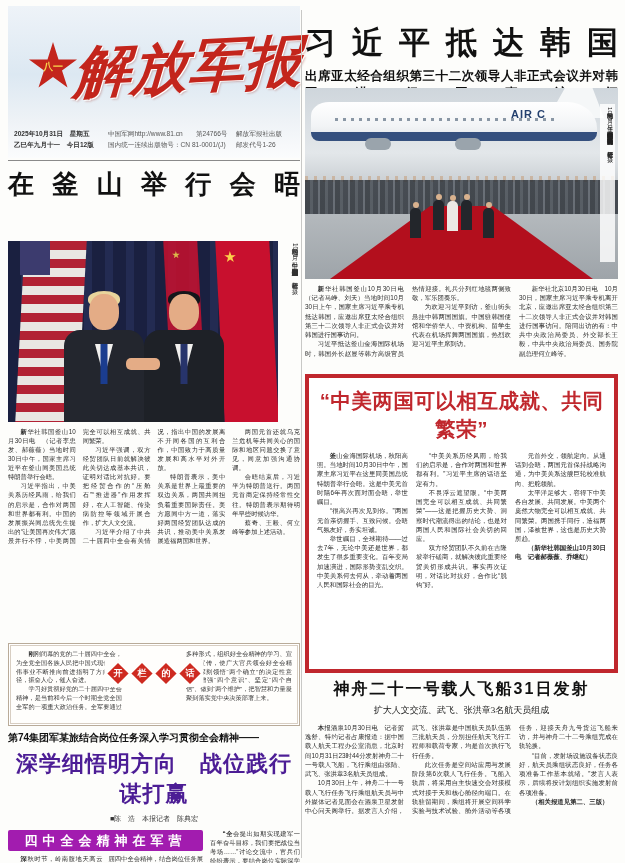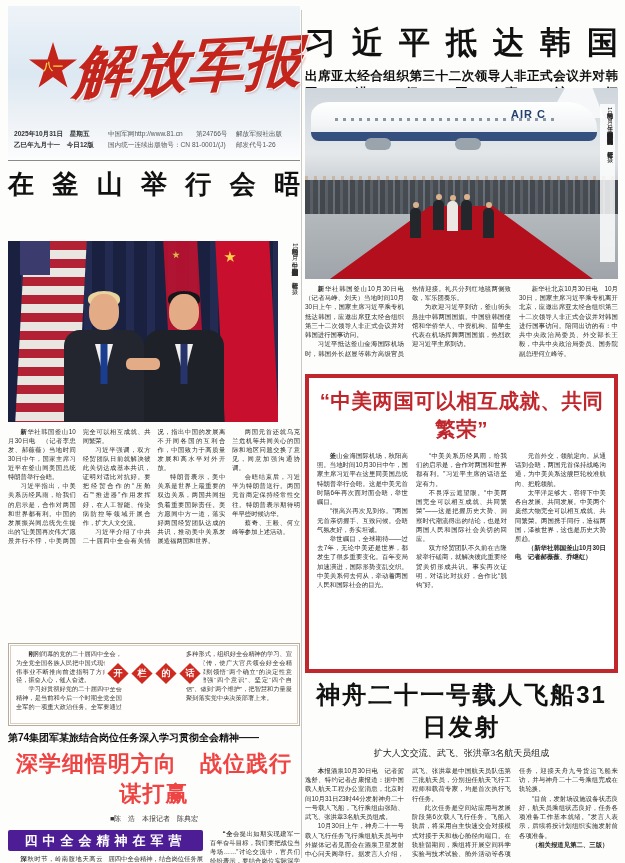--- a/index.html
+++ b/index.html
@@ -63,21 +63,21 @@
     column-count:3; column-gap:8px; font-size:6.4px; line-height:1.44; color:#2b2b2b; text-align:justify; }
 
   
   .redbox { position:absolute; left:305px; top:374px; width:313px; height:299px; border:4px solid #c0272d; background:#fff; padding:9px 8px 6px; }
   .redbox-headline { font-size:20.5px; font-weight:900; color:#c0272d; text-align:center; letter-spacing:.5px; }
   .redbox-body { margin-top:8px; height:240px; overflow:hidden; column-count:3; column-gap:8px;
     font-size:6.4px; line-height:1.44; color:#2b2b2b; text-align:justify; }
 
   
   .shenzhou { position:absolute; left:305px; top:679px; width:313px; }
-  .sz-headline { font-size:24px; font-weight:900; color:#111; text-align:center; letter-spacing:2px; }
+  .sz-headline { font-size:16px; font-weight:900; color:#111; text-align:center; letter-spacing:2px; }
   .sz-subhead { margin-top:4px; font-size:9px; color:#222; text-align:center; font-family:"Liberation Serif", serif; }
   .sz-body { margin-top:6px; height:134px; overflow:hidden; column-count:3; column-gap:8px;
     font-size:6.4px; line-height:1.44; color:#2b2b2b; text-align:justify; }
 
   
   .meeting-head { position:absolute; left:8px; top:168px; width:292px; }
   .meeting-headline { font-size:26px; font-weight:900; color:#111; line-height:1.28; text-align:justify; text-align-last:justify; }
 
   
   .photo-l { position:absolute; left:8px; top:241px; width:270px; height:181px; overflow:hidden;
@@ -110,25 +110,25 @@
   .colbox-diamonds { position:absolute; left:50%; top:16px; transform:translateX(-50%);
     display:flex; gap:9px; background:#fffefc; padding:6px 6px; }
   .diamond { width:15px; height:15px; background:#ce2a20; transform:rotate(45deg);
     display:flex; align-items:center; justify-content:center; }
   .diamond span { transform:rotate(-45deg); color:#fff; font-size:9px; font-weight:bold; }
 
   
   .bl { position:absolute; left:8px; top:731px; width:292px; }
   .bl-kicker { font-size:10px; font-weight:bold; color:#111; text-align:left; }
   .bl-headline { margin-top:4px; font-size:22px; font-weight:bold; font-family:"Liberation Serif", serif;
-    color:#ef4444; text-align:center; letter-spacing:1px; }
+    color:#4c1d95; text-align:center; letter-spacing:1px; }
   .bl-byline { margin-top:5px; font-size:7px; color:#333; text-align:center; }
   .bl-content { margin-top:6px; display:flex; gap:7px; height:76px; }
   .bl-leftwrap { width:195px; }
-  .bl-banner { height:21px; background:#4c1d95; color:#fff; font-size:13px; font-weight:bold;
+  .bl-banner { height:21px; background:#a21caf; color:#fff; font-size:13px; font-weight:bold;
     letter-spacing:5px; text-align:center; line-height:21px; border-radius:2px; }
   .bl-text2col { margin-top:4px; height:51px; overflow:hidden; column-count:2; column-gap:6px;
     font-size:6.3px; line-height:1.42; color:#2b2b2b; text-align:justify; }
   .bl-rightcol { flex:1; height:76px; overflow:hidden; font-size:6.3px; line-height:1.42; color:#2b2b2b; text-align:justify; }
 
   
   .para { text-indent:2em; margin:0; }
   .para.note { font-weight:bold; }
   .para.lead { }
   .para.lead::first-letter { font-weight:bold; }

